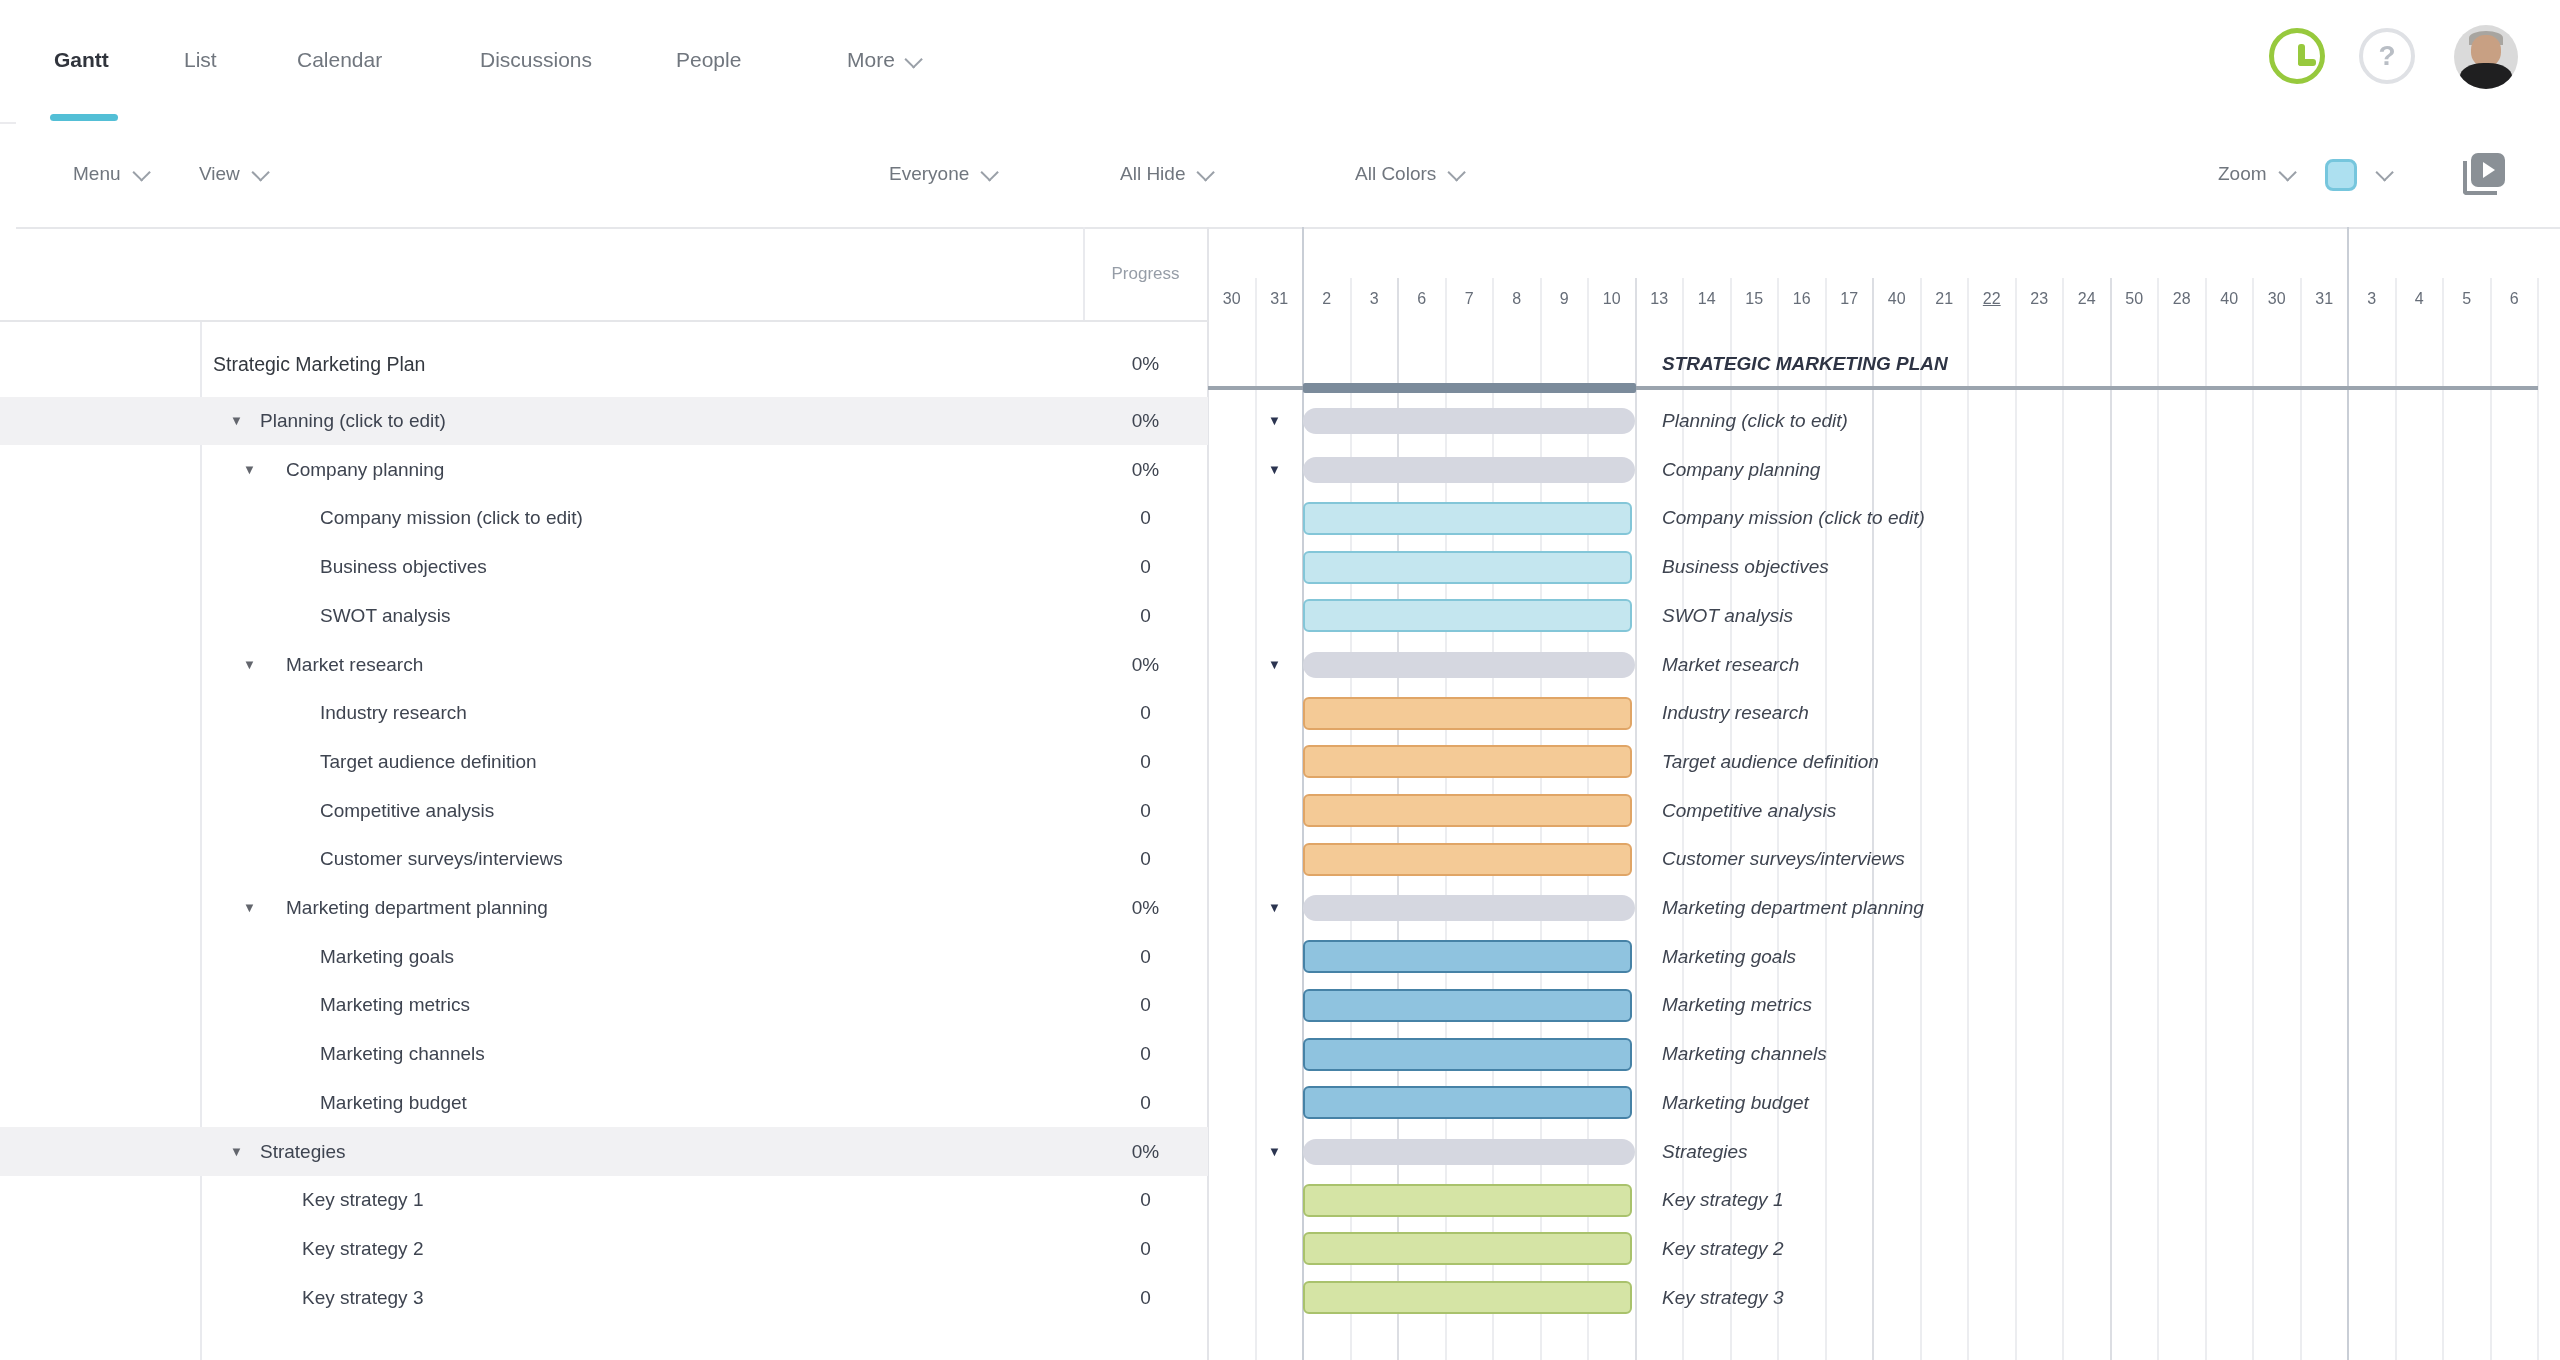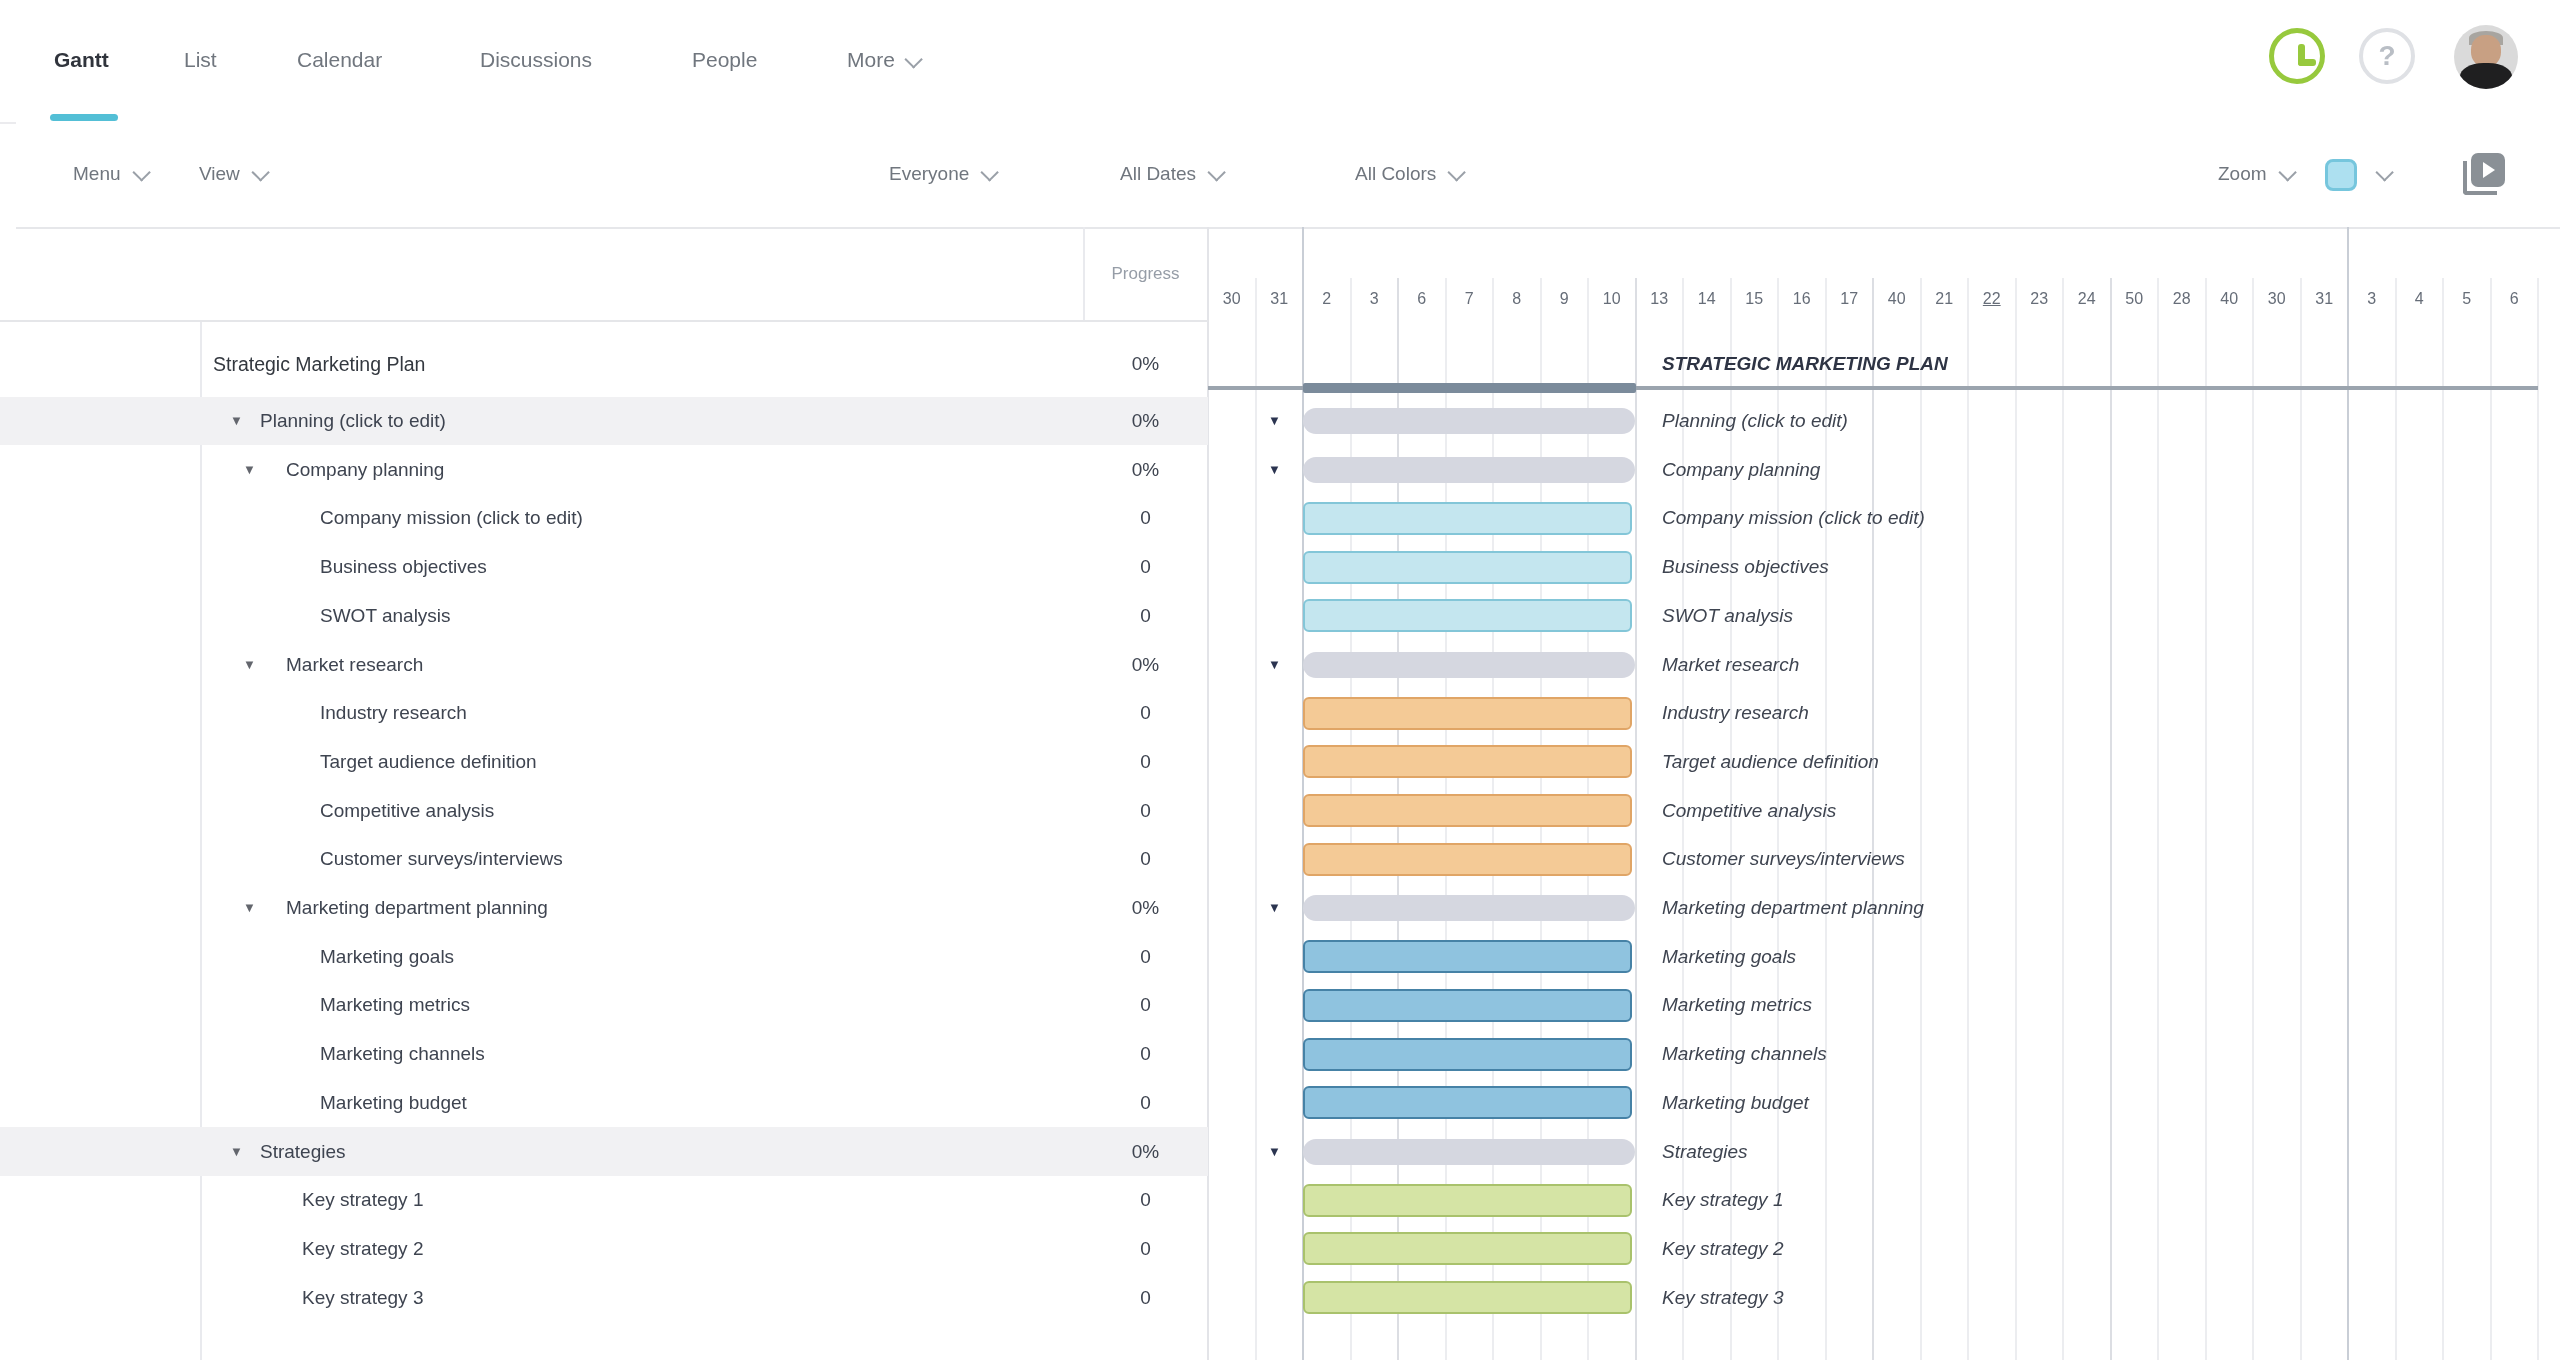--- a/index.html
+++ b/index.html
@@ -58,40 +58,40 @@
 </head>
 <body>
 
 <div id="app">
 
   <div id="topnav">
     <span class="tab active" style="left:54px">Gantt</span>
     <span class="tab" style="left:184px">List</span>
     <span class="tab" style="left:297px">Calendar</span>
     <span class="tab" style="left:480px">Discussions</span>
-    <span class="tab" style="left:692px">People</span>
+    <span class="tab" style="left:676px">People</span>
     <span class="tab" style="left:847px"><span>More</span><span class="chev"></span></span>
     <div id="tab-underline" style="background: rgb(83, 191, 214);"></div>
     <div class="ring" id="clock-ic">
         <i></i>
         <u></u>
       </div>
     <div class="ring" id="help-ic">?</div>
     <div id="avatar">
       <div class="hair"></div>
       <div class="head"></div>
       <div class="shirt"></div>
     </div>
   </div>
 
   <div id="toolbar">
     <span class="tb" style="left:57px"><span>Menu</span><span class="chev"></span></span>
     <span class="tb" style="left:183px"><span>View</span><span class="chev"></span></span>
     <span class="tb" style="left:873px"><span>Everyone</span><span class="chev"></span></span>
-    <span class="tb" style="left:1104px"><span>All Dates</span><span class="chev"></span></span>
+    <span class="tb" style="left:1104px"><span>All Hide</span><span class="chev"></span></span>
     <span class="tb" style="left:1339px"><span>All Colors</span><span class="chev"></span></span>
     <span class="tb" style="left:2202px"><span>Zoom</span><span class="chev"></span></span>
     <span id="swatch" style="background: rgb(173, 224, 240); border: 3px solid rgb(118, 198, 221);"></span>
     <span class="chev" id="swatch-chev"></span>
     <div id="export-ic">
       <div class="corner"></div>
       <div class="sq"></div>
       <div class="tri"></div>
     </div>
   </div>

